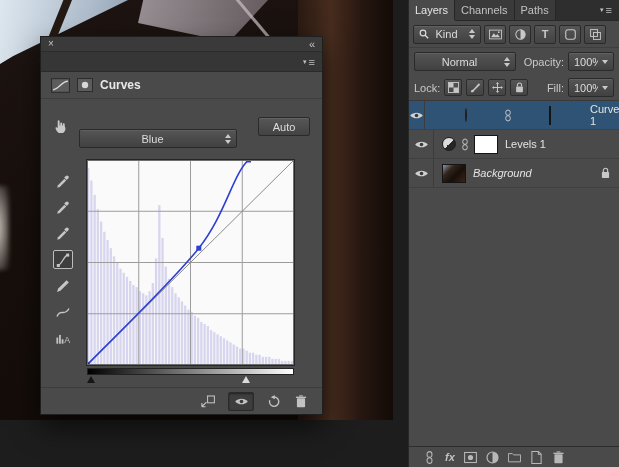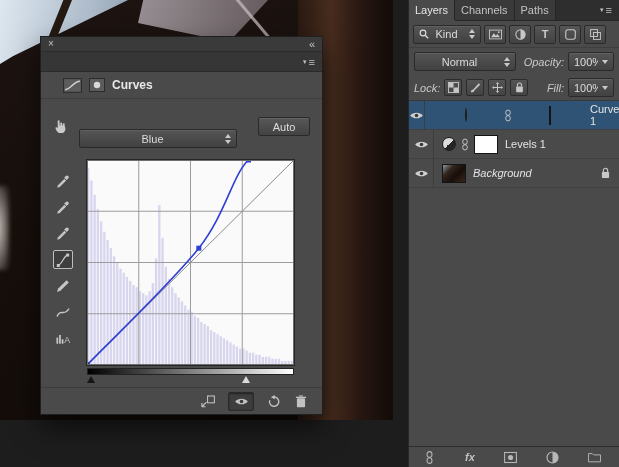--- a/index.html
+++ b/index.html
@@ -29,37 +29,37 @@
   .dd { display:flex; align-items:center; background:linear-gradient(#555555,#414141);
         border:1px solid #2a2a2a; border-radius:2px; height:19px; padding:0 5px; color:#dcdcdc;
         box-shadow:inset 0 1px 0 rgba(255,255,255,.07); }
   .dd .dd-text { flex:1; white-space:nowrap; overflow:hidden;text-align:center; }
   .dd-arr { display:flex; flex-direction:column; gap:2px; margin-left:5px; }
   .dd-arr i { width:0; height:0; border-left:3px solid transparent; border-right:3px solid transparent; display:block; }
   .dd-arr .up { border-bottom:4px solid #c9c9c9; }
   .dd-arr .dn { border-top:4px solid #c9c9c9; }
   .mini-arr { width:0; height:0; border-left:3px solid transparent; border-right:3px solid transparent;
               border-top:4px solid #c9c9c9; margin-left:4px; }
-  .lbl { color:#c9c9c9; white-space:nowrap;font-style:italic; }
+  .lbl { color:#c9c9c9; white-space:nowrap; }
   .panel-menu { margin-left:auto; display:flex; align-items:center; gap:2px; padding:0 7px; color:#c0c0c0; }
   .pm-arrow { font-size:7px; } .pm-lines { font-size:11px; }
 
   
   .props { position:absolute; left:40px; top:36px; width:283px; height:379px; background:#4a4a4a;
            border:1px solid #1f1f1f; box-shadow:0 12px 26px rgba(0,0,0,.6);
            display:flex; flex-direction:column; z-index:5; }
   .props-titlebar { height:15px; background:#3a3a3a; border-bottom:1px solid #2c2c2c;
                     display:flex; align-items:center; padding:0 7px; flex:none; }
   .tb-close { color:#c4c4c4; font-size:10px; line-height:1; }
   .tb-collapse { margin-left:auto; color:#c4c4c4; font-size:11px; line-height:1; }
   .props-tabrow { height:20px; background:#363636; display:flex; align-items:stretch; border-bottom:1px solid #2a2a2a; flex:none; }
   .props-tab { margin-left:7px; padding:0 10px; display:flex; align-items:center; background:#4a4a4a;
                color:#e2e2e2; border-left:1px solid #272727; border-right:1px solid #272727;
                box-shadow:0 1px 0 0 #4a4a4a; position:relative; z-index:2; }
-  .props-header { height:27px; display:flex; align-items:center; gap:7px; padding:0 22px;
+  .props-header { height:27px; display:flex; align-items:center; gap:7px; padding:0 10px;
                   border-bottom:1px solid #3e3e3e; flex:none; }
   .hdr-ic1 svg { width:19px; height:15px; display:block; }
   .hdr-ic2 svg { width:16px; height:14px; display:block; }
   .hdr-title { font-weight:bold; font-size:12px; color:#e8e8e8; }
   .row { display:flex; align-items:center; flex:none; }
   .preset-row { margin:7px 12px 0; gap:6px; }
   .preset-dd { flex:1; }
   .channel-row { margin:6px 12px 0; gap:6px; }
   .tat { width:20px; color:#c9c9c9; display:flex; align-items:center; }
   .tat svg { width:15px; height:15px; }
@@ -120,21 +120,21 @@
              background:linear-gradient(135deg,#dcdcdc 0 50%, #262626 50% 100%); }
   .linkic { margin-left:5px; color:#c9c9c9; display:flex; }
   .linkic svg { width:8px; height:13px; }
   .mask-thumb { width:24px; height:19px; background:#fff; border:1px solid #141414; margin-left:5px; }
   .lname { margin-left:7px; color:#e4e4e4; }
   .lname.italic { font-style:italic; }
   .img-thumb { width:24px; height:19px; margin-left:8px; border:1px solid #141414;
                background:linear-gradient(135deg,#8b99a5 0%,#32251d 30%,#170f09 60%,#3b251b 100%); }
   .lockic { margin-left:auto; margin-right:9px; color:#c8c8c8; display:flex; }
   .lockic svg { width:9px; height:12px; }
-  .lp-footer { height:21px; border-top:1px solid #2d2d2d; display:flex; align-items:center; gap:29px;
+  .lp-footer { height:21px; border-top:1px solid #2d2d2d; display:flex; align-items:center; gap:9px;
                padding-left:14px; color:#b8b8b8; flex:none; }
   .lp-footer .ft-ic { display:flex; align-items:center; }
   .lp-footer svg { width:13px; height:13px; display:block; }
   .fx { font-size:11px; font-style:italic; font-weight:bold; color:#c0c0c0; }
 </style>
 </head>
 <body>
 
 <svg width="0" height="0" style="position:absolute">
   <defs>

